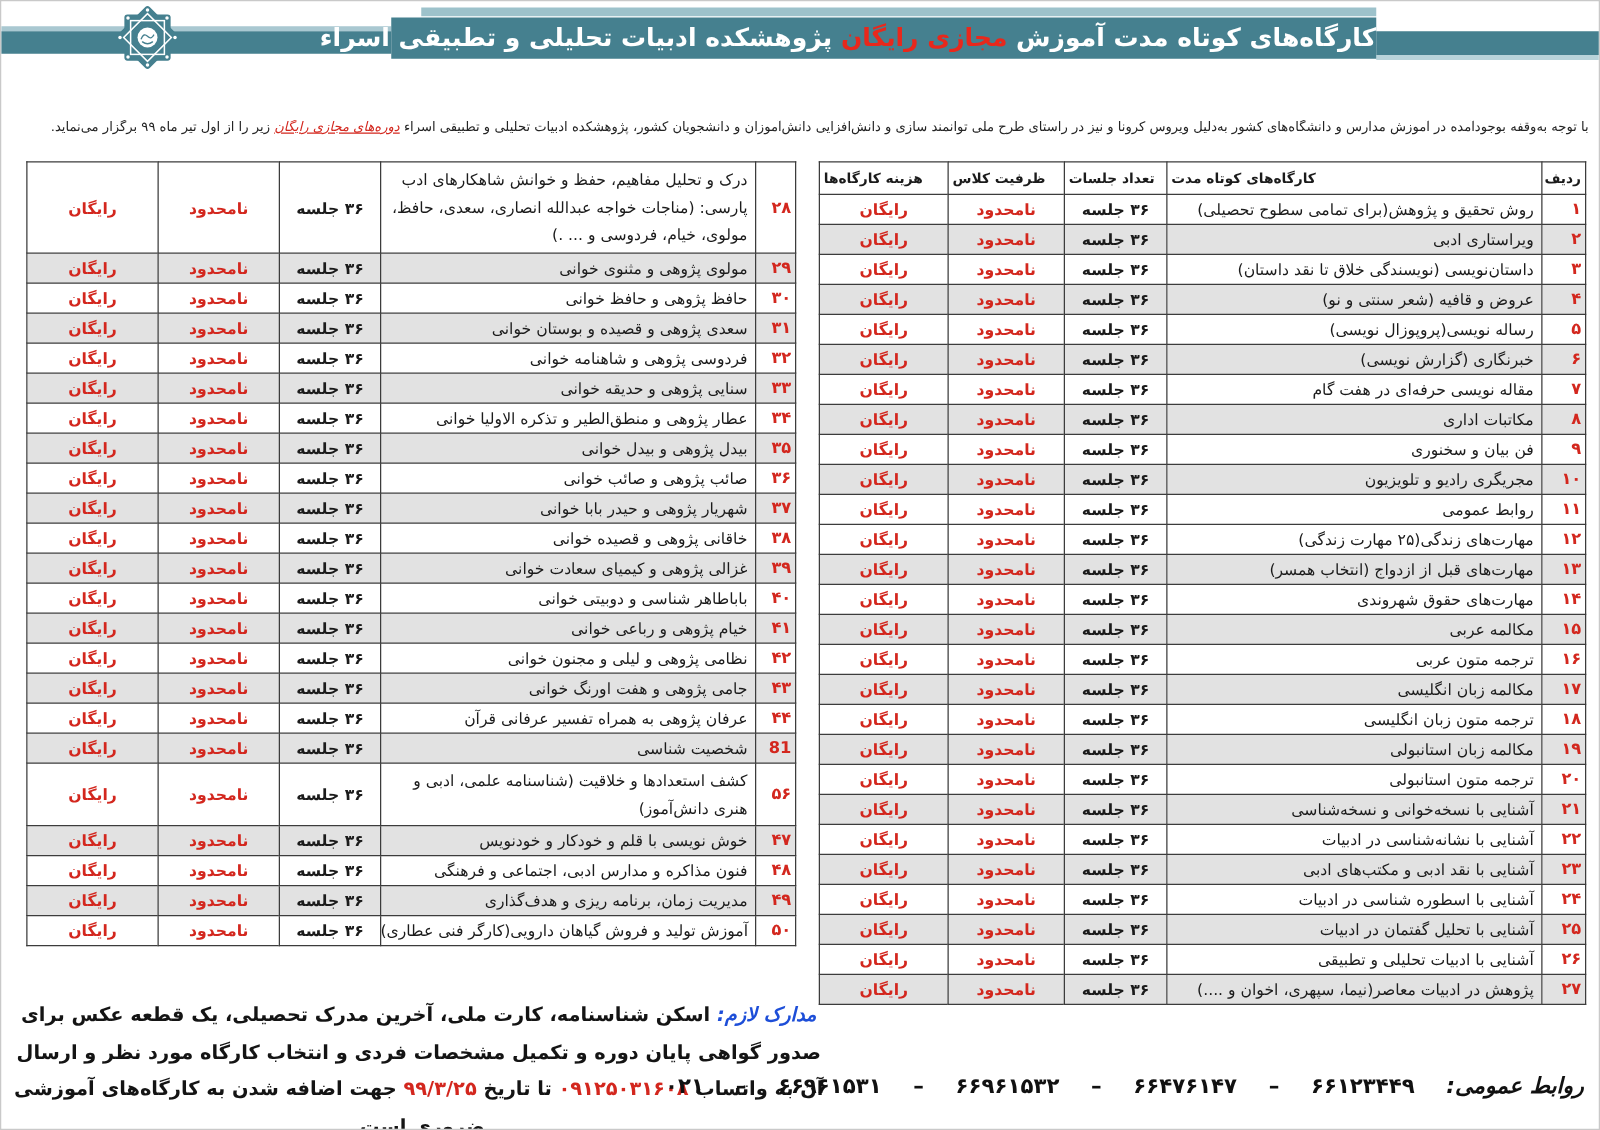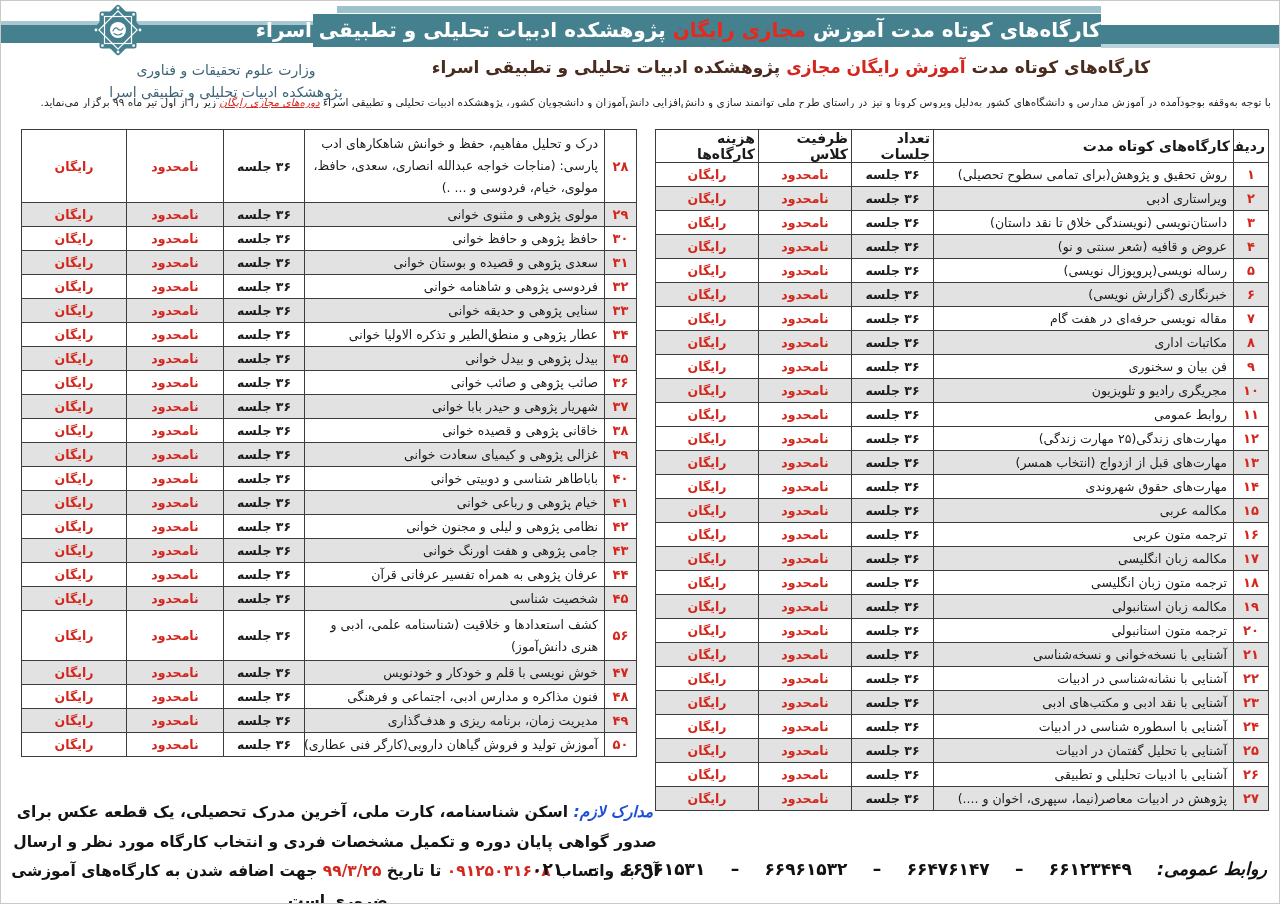--- a/index.html
+++ b/index.html
@@ -24,25 +24,25 @@
   .subtitle .hl{color:#d3271e;}
 
   .note{position:absolute;left:8px;right:8px;top:95px;font-size:10.5px;color:#242424;
         text-align:right;white-space:nowrap;overflow:hidden;}
   .note .hl{color:#d3271e;font-style:italic;text-decoration:underline;}
 
   
   table.wtable{position:absolute;border-collapse:collapse;table-layout:fixed;direction:rtl;
                font-size:12.5px;color:#1b1b1b;background:#fff;}
   .wtable th,.wtable td{border:1px solid #3c3c3c;overflow:hidden;padding:0 3px;box-sizing:border-box;}
-  .wtable th{height:26px;font-size:14px;font-weight:bold;text-align:right;background:#fff;}
+  .wtable th{height:26px;font-size:11px;font-weight:bold;text-align:left;background:#fff;}
   .wtable td{height:24px;}
   .t-right{top:128px;right:10px;width:613px;}
   .t-left{top:128px;left:20px;width:615px;}
-  td.c-num{color:#d3271e;font-weight:bold;text-align:center;font-size:13px;margin-left:38px;}
+  td.c-num{color:#d3271e;font-weight:bold;font-size:13px;margin-left:38px;}
   td.c-name{text-align:right;padding:0 6px;white-space:nowrap;font-weight:500;}
   td.c-name.wrap{white-space:normal;line-height:22px;}
   td.c-ses{text-align:center;font-weight:bold;}
   td.c-red{color:#d3271e;text-align:center;font-weight:bold;}
   tr.shaded td{background:#e2e2e2;}
 
   
   .docs{position:absolute;left:10px;top:797px;width:648px;text-align:center;direction:rtl;
         font-size:15.5px;font-weight:bold;line-height:29.5px;color:#141414;}
   .p-red-italic{color:#1d4ed8;font-style:italic;}
@@ -81,26 +81,21 @@
         <circle cx="22" cy="0" r="1.4"></circle>
       <circle cx="-15.6" cy="-15.6" r="1.4"></circle>
         <circle cx="15.6" cy="-15.6" r="1.4"></circle>
       <circle cx="-15.6" cy="15.6" r="1.4"></circle>
         <circle cx="15.6" cy="15.6" r="1.4"></circle>
     </g>
     <circle r="8" fill="#ffffff"></circle>
     <path d="M -5 1 q 2 -5 5 -2 q 3 3 5 -1 M -4 3.5 q 4 3 8 0" fill="none" stroke="#45808f" stroke-width="1.1" stroke-linecap="round"></path>
   </svg>
 
-  <div class="logo-text">
-    <div>وزارت علوم تحقیقات و فناوری</div>
-    <div>پژوهشکده ادبیات تحلیلی و تطبیقی اسرا</div>
-  </div>
-
-  <div class="subtitle"><span>کارگاه‌های کوتاه مدت </span><span class="hl">آموزش رایگان مجازی</span><span> پژوهشکده ادبیات تحلیلی و تطبیقی اسراء</span></div>
+
 
   <div class="note"><span>با توجه  به‌وقفه بوجودآمده در آموزش مدارس و دانشگاه‌های کشور به‌دلیل ویروس کرونا  و نیز در راستای طرح ملی توانمند سازی و دانش‌افزایی دانش‌آموزان و دانشجویان کشور، پژوهشکده ادبیات تحلیلی و تطبیقی اسراء </span><span class="hl">دوره‌های مجازی رایگان</span><span> زیر را از اول تیر ماه ۹۹ برگزار می‌نماید.</span></div>
 
   <table class="wtable t-right">
     <colgroup>
       <col style="width:35px">
         <col style="width:300px">
         <col style="width:82px">
         <col style="width:93px">
         <col style="width:103px">
@@ -429,21 +424,21 @@
           <td class="c-red">رایگان</td>
         </tr>
         <tr>
           <td class="c-num">۴۴</td>
           <td class="c-name">عرفان پژوهی به همراه تفسیر عرفانی قرآن</td>
           <td class="c-ses">۳۶ جلسه</td>
           <td class="c-red">نامحدود</td>
           <td class="c-red">رایگان</td>
         </tr>
         <tr class="shaded">
-          <td class="c-num">۴۵</td>
+          <td class="c-num">81</td>
           <td class="c-name">شخصیت شناسی</td>
           <td class="c-ses">۳۶ جلسه</td>
           <td class="c-red">نامحدود</td>
           <td class="c-red">رایگان</td>
         </tr>
         <tr style="height: 50px;">
           <td class="c-num">۵۶</td>
           <td class="c-name wrap">کشف استعدادها و خلاقیت (شناسنامه علمی، ادبی و هنری دانش‌آموز)</td>
           <td class="c-ses">۳۶ جلسه</td>
           <td class="c-red">نامحدود</td>

